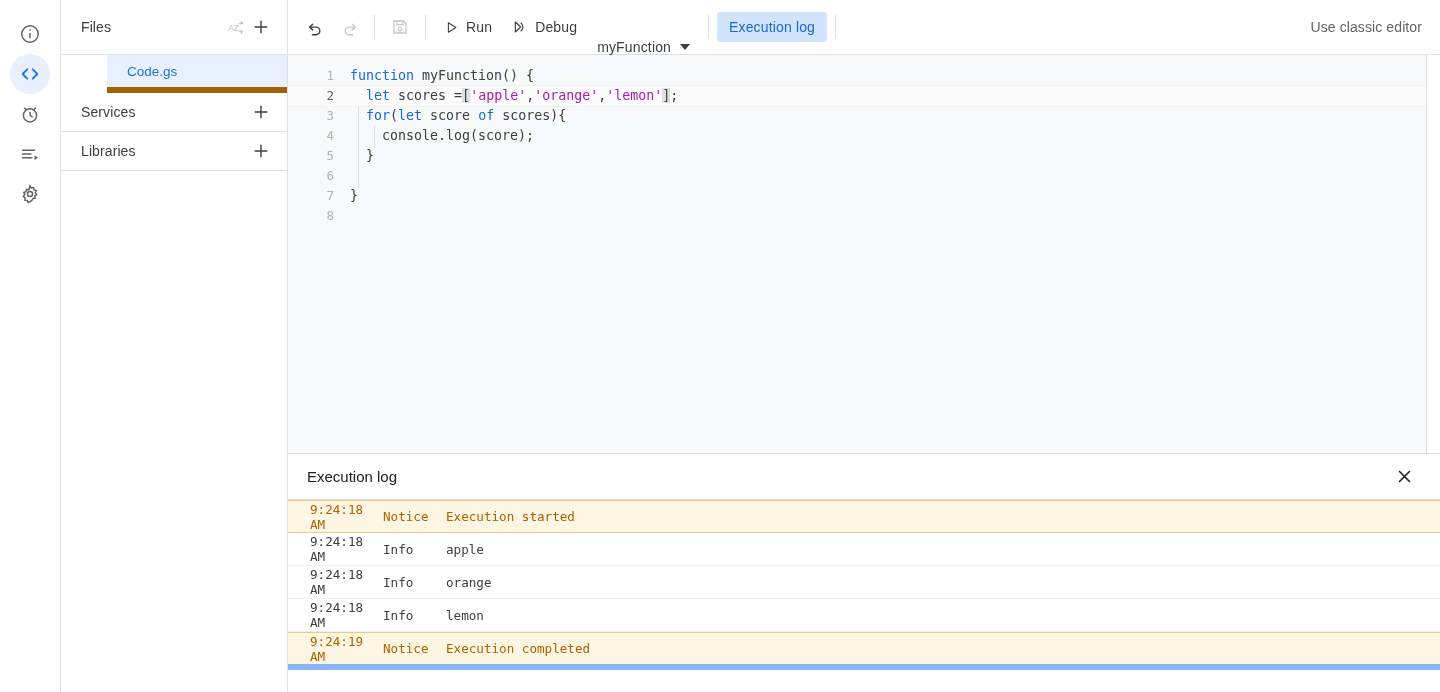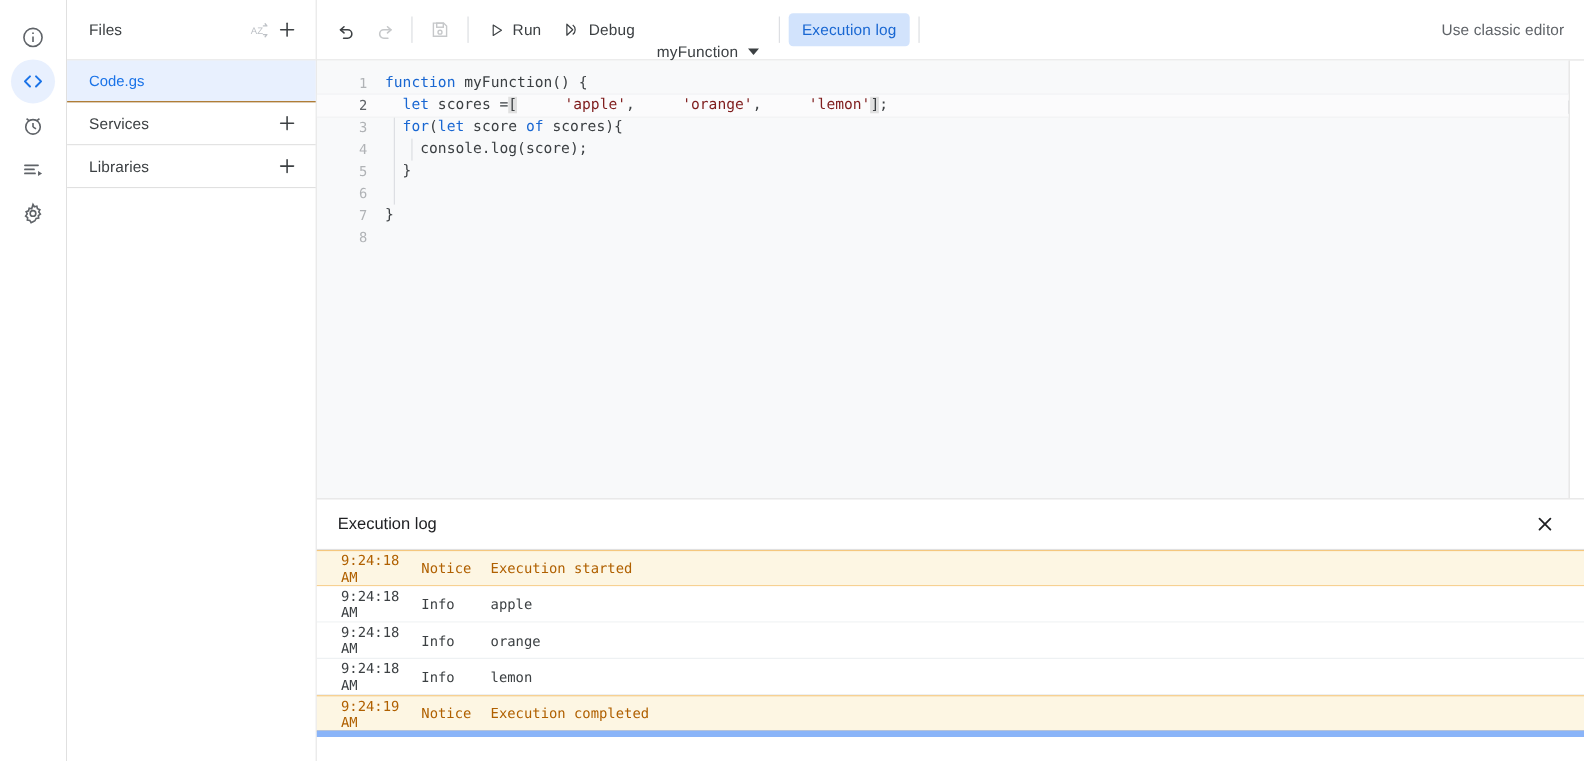--- a/index.html
+++ b/index.html
@@ -47,21 +47,22 @@
     letter-spacing: .1px;
   }
   .panel-icon {
     width: 26px; height: 26px; display: flex; align-items: center; justify-content: center;
     cursor: pointer; color: #3c4043; text-align: right;
   }
   .panel-icon.muted { color: #bdc1c6; }
   .file-row {
     height: 38px; display: flex; align-items: center;
     padding-left: 20px; font-size: 13.5px; cursor: pointer;
-    border-bottom: 1px solid #a16207;
+    border-bottom: 6px solid #a16207;
+    margin-left: 46px;
   }
   .file-row.active { background: #e8f0fe; color: #1a73e8; }
   .sect-row {
     height: 39px; display: flex; align-items: center;
     padding: 0 13px 0 20px;
     border-bottom: 1px solid #e0e0e0;
     cursor: pointer;
   }
   .sect-row .panel-title { font-size: 14px; }
 
@@ -122,21 +123,21 @@
   }
   .cline { position: relative; height: 20px; white-space: pre; }
   .cline.active { background: #fbfbfc; box-shadow: 0 0 0 1px #f1f2f3; }
   .lnum {
     position: absolute; left: 0; width: 46px; text-align: right;
     color: #b0b3b6; font-size: 12.5px;
   }
   .cline.active .lnum { color: #5f6368; }
   .ctext { position: absolute; left: 62px; color: #3c4043; }
   .kw  { color: #1967d2; }
-  .str { color: #7f1d1d; margin-left: 43px; }
+  .str { color: #a21caf; }
   .brk { background: #e0e0e0; }
   .guide {
     position: absolute; top: 11px; width: 1px; background: #dadce0;
   }
   .ed-vscroll {
     position: absolute; right: 0; top: 36px; width: 9px; height: 13px;
     background: #3c4043; border-radius: 1px;
   }
 
   

